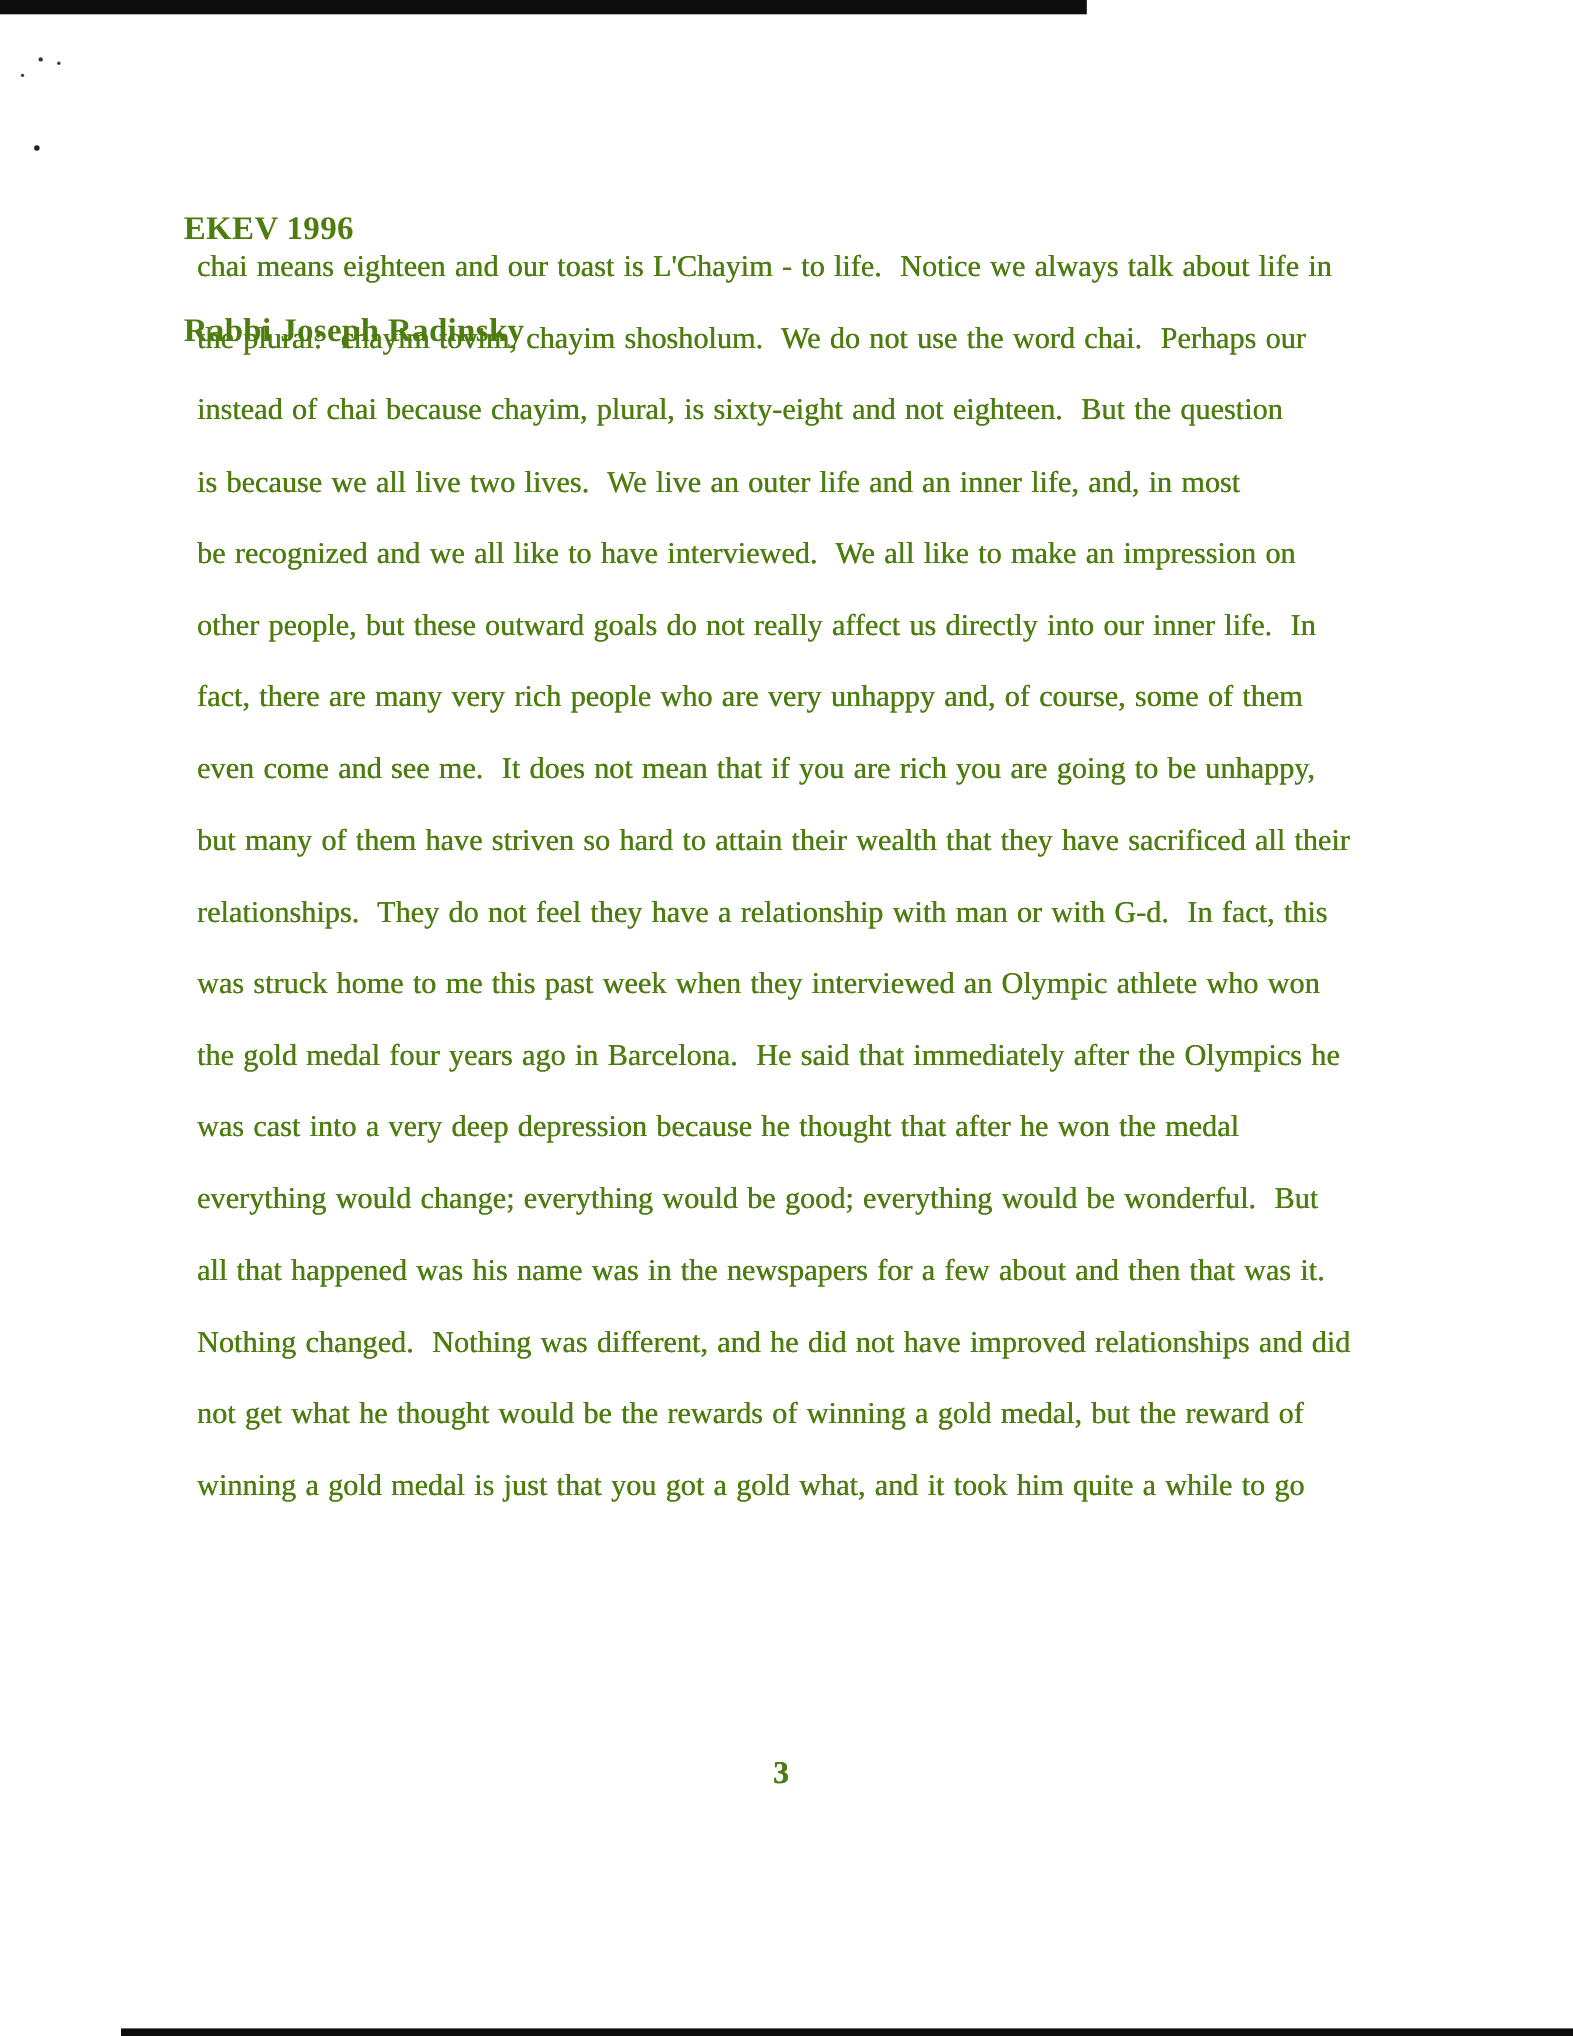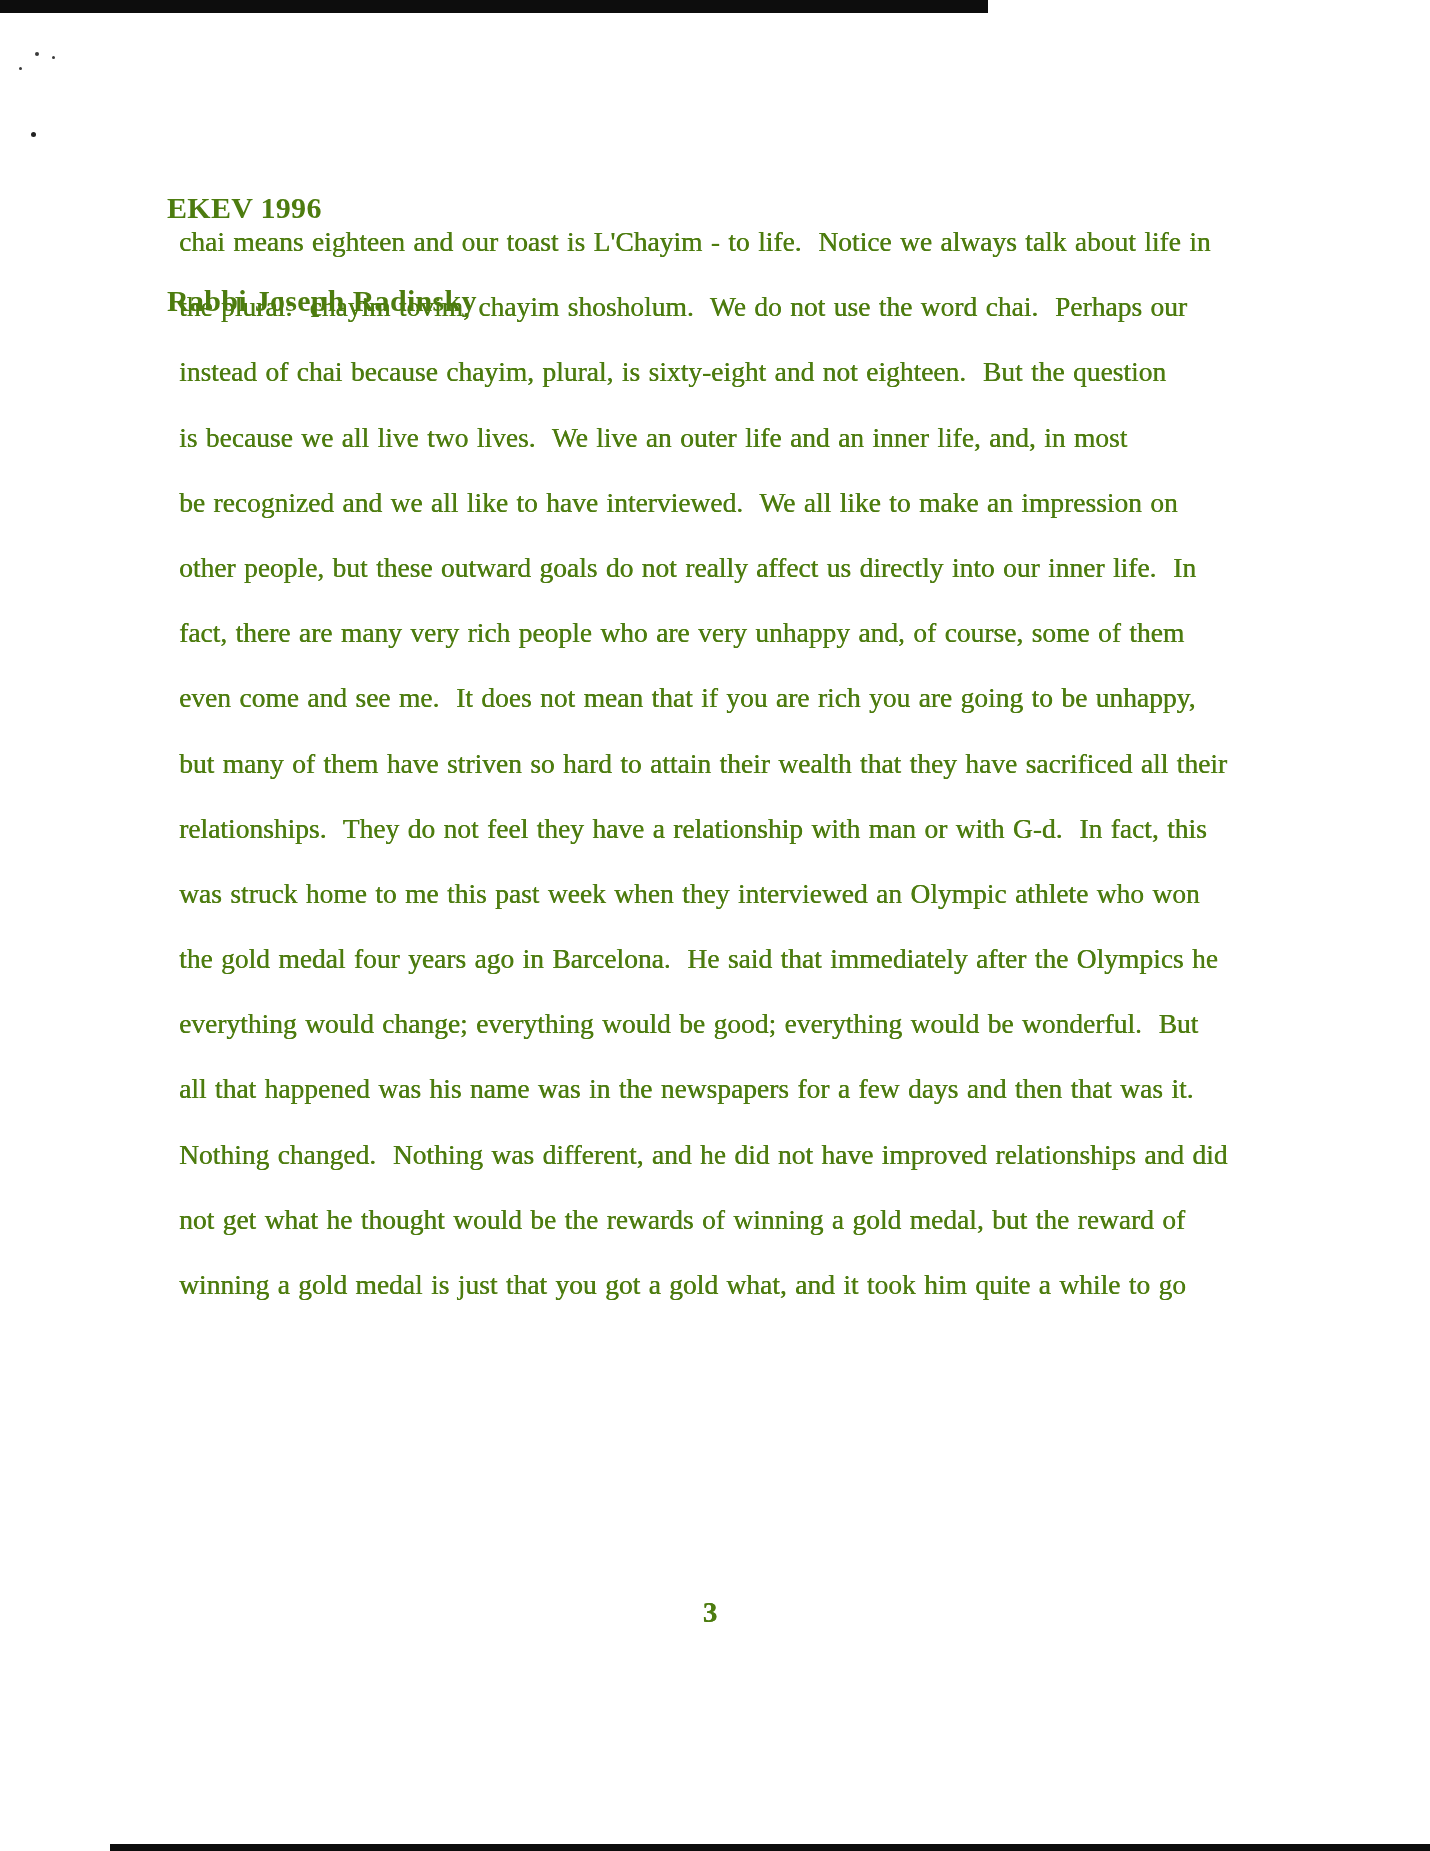--- a/index.html
+++ b/index.html
@@ -67,22 +67,23 @@
     <div class="line">instead of chai because chayim, plural, is sixty-eight and not eighteen.  But the question</div>
     <div class="line">is because we all live two lives.  We live an outer life and an inner life, and, in most</div>
     <div class="line">be recognized and we all like to have interviewed.  We all like to make an impression on</div>
     <div class="line">other people, but these outward goals do not really affect us directly into our inner life.  In</div>
     <div class="line">fact, there are many very rich people who are very unhappy and, of course, some of them</div>
     <div class="line">even come and see me.  It does not mean that if you are rich you are going to be unhappy,</div>
     <div class="line">but many of them have striven so hard to attain their wealth that they have sacrificed all their</div>
     <div class="line">relationships.  They do not feel they have a relationship with man or with G-d.  In fact, this</div>
     <div class="line">was struck home to me this past week when they interviewed an Olympic athlete who won</div>
     <div class="line">the gold medal four years ago in Barcelona.  He said that immediately after the Olympics he</div>
+    <div class="line">was cast into a very deep depression because he thought that after he won the medal</div>
     <div class="line">everything would change; everything would be good; everything would be wonderful.  But</div>
-    <div class="line">all that happened was his name was in the newspapers for a few days and then that was it.</div>
+    <div class="line">all that happened was his name was in the newspapers for a few about and then that was it.</div>
     <div class="line">Nothing changed.  Nothing was different, and he did not have improved relationships and did</div>
     <div class="line">not get what he thought would be the rewards of winning a gold medal, but the reward of</div>
     <div class="line">winning a gold medal is just that you got a gold what, and it took him quite a while to go</div>
   </div>
 
   <div id="page-number">3</div>
 
 </div>
 
 </body></html>

